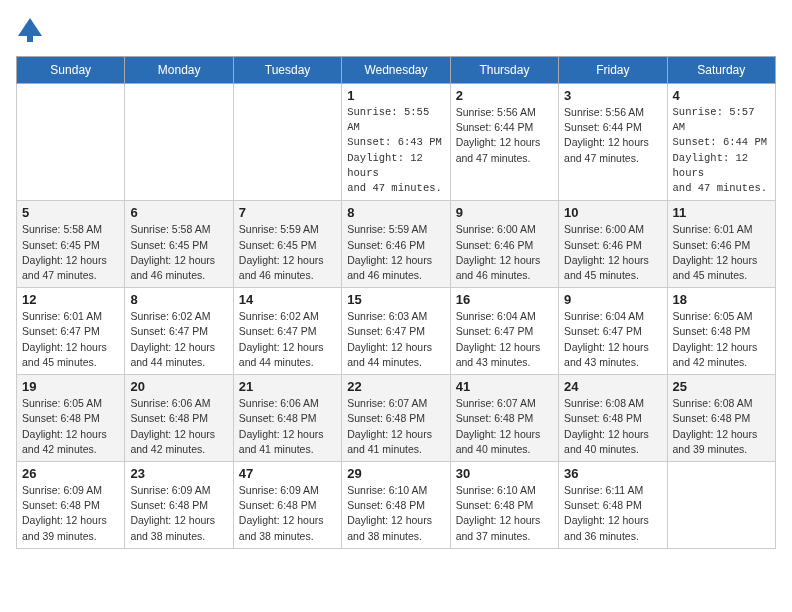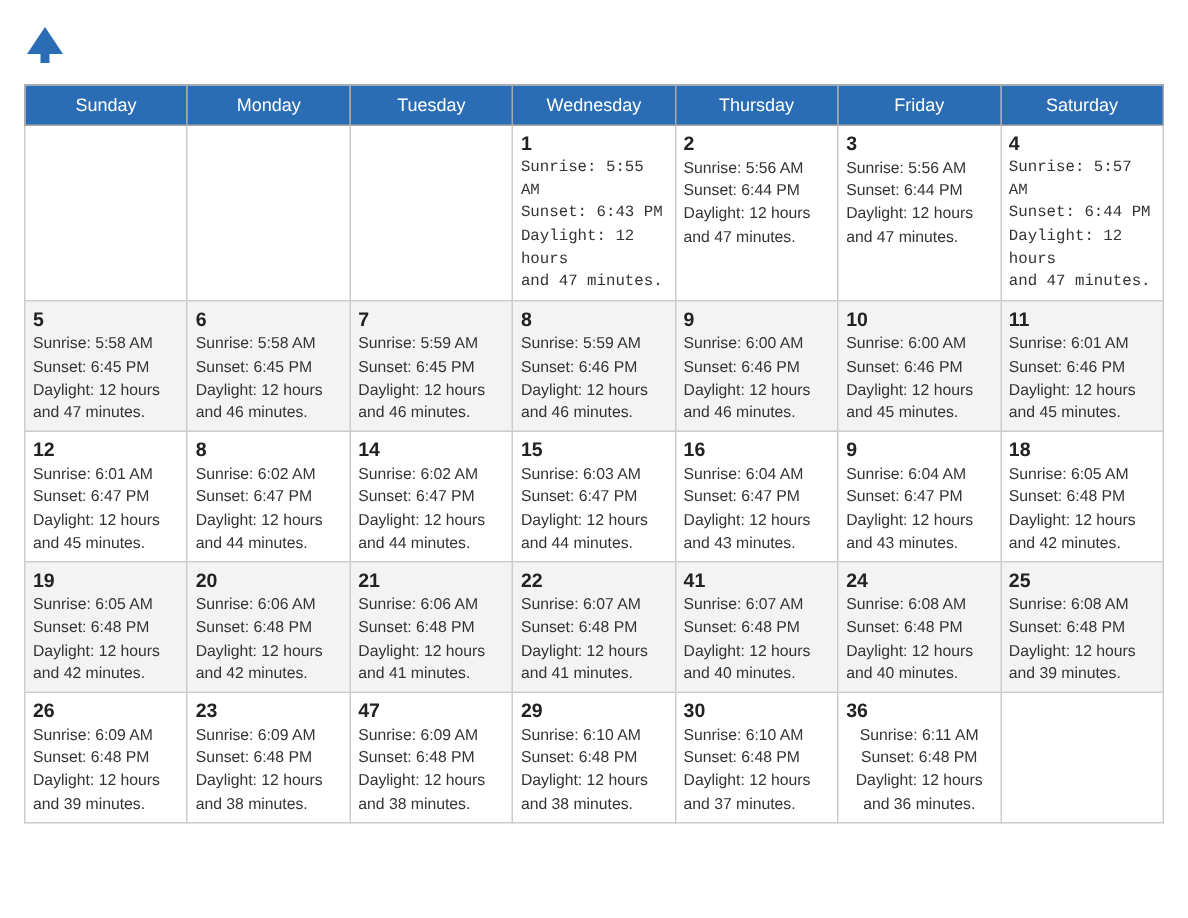--- a/index.html
+++ b/index.html
@@ -338,21 +338,21 @@
         </td>
         <td>
           <div class="day-num">30</div>
           <div class="cell-text" style="white-space: pre-line;">Sunrise: 6:10 AM
 Sunset: 6:48 PM
 Daylight: 12 hours
 and 37 minutes.</div>
         </td>
         <td>
           <div class="day-num">36</div>
-          <div class="cell-text" style="white-space: pre-line; text-align: center;">Sunrise: 6:11 AM
+          <div class="cell-text" style="white-space: pre-line;">Sunrise: 6:11 AM
 Sunset: 6:48 PM
 Daylight: 12 hours
 and 36 minutes.</div>
         </td>
         <td class="cell-empty"></td>
       </tr>
     </tbody>
 </table>
 
 </body></html>

